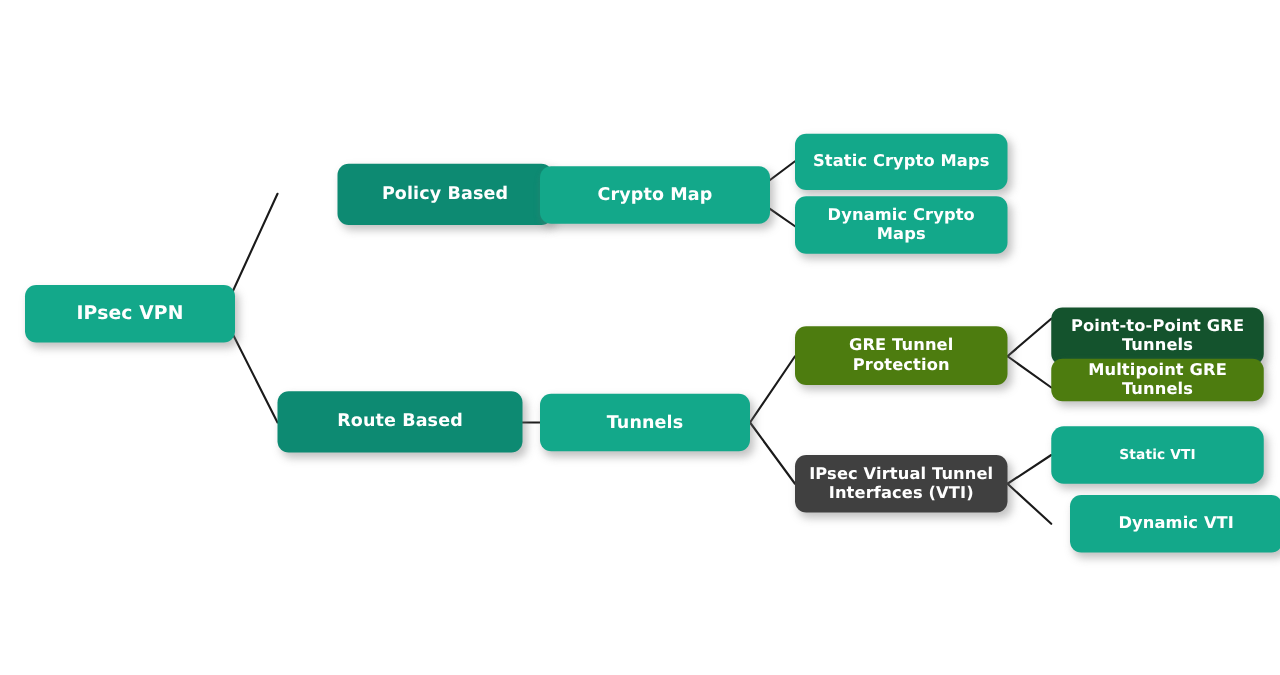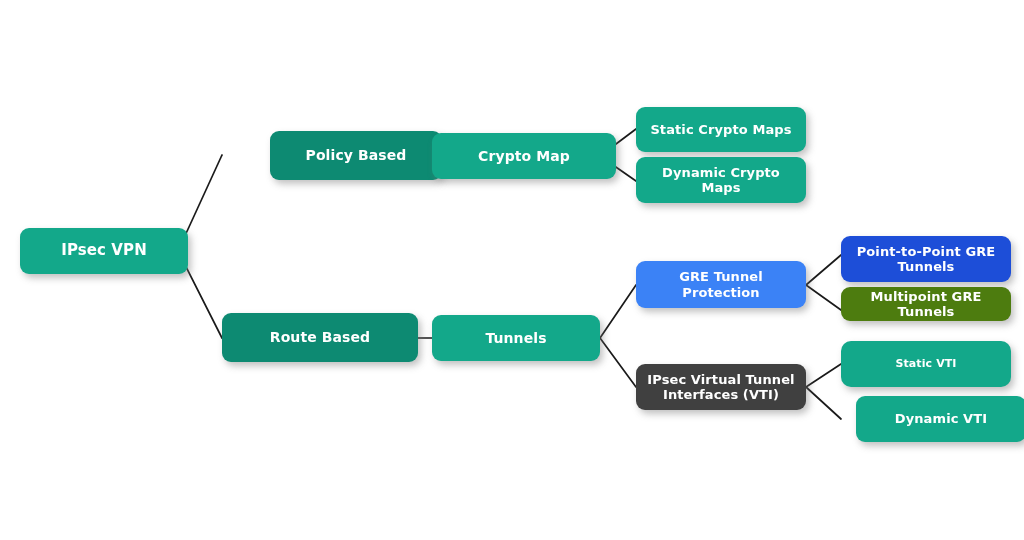--- a/index.html
+++ b/index.html
@@ -84,29 +84,29 @@
       <div class="node" style="left: 432px; top: 315px; width: 168px; height: 46px; background: rgb(19, 168, 138); font-size: 14px;">
         <span class="node-label">Tunnels</span>
       </div>
       <div class="node" style="left: 636px; top: 107px; width: 170px; height: 45px; background: rgb(19, 168, 138); font-size: 13px;">
         <span class="node-label">Static Crypto Maps</span>
       </div>
       <div class="node" style="left: 636px; top: 157px; width: 170px; height: 46px; background: rgb(19, 168, 138); font-size: 13px;">
         <span class="node-label">Dynamic Crypto
 Maps</span>
       </div>
-      <div class="node" style="left: 636px; top: 261px; width: 170px; height: 47px; background: #3b82f6; font-size: 13px;">
+      <div class="node" style="left: 636px; top: 261px; width: 170px; height: 47px; background: #4d7c0f; font-size: 13px;">
         <span class="node-label">GRE Tunnel
 Protection</span>
       </div>
       <div class="node" style="left: 636px; top: 364px; width: 170px; height: 46px; background: #404040; font-size: 13px;">
         <span class="node-label">IPsec Virtual Tunnel
 Interfaces (VTI)</span>
       </div>
-      <div class="node" style="left: 841px; top: 236px; width: 170px; height: 46px; background: #1d4ed8; font-size: 13px;">
+      <div class="node" style="left: 841px; top: 246px; width: 170px; height: 46px; background: #14532d; font-size: 13px;">
         <span class="node-label">Point-to-Point GRE
 Tunnels</span>
       </div>
       <div class="node" style="left: 841px; top: 287px; width: 170px; height: 34px; background: #4d7c0f; font-size: 13px;">
         <span class="node-label">Multipoint GRE
 Tunnels</span>
       </div>
       <div class="node" style="left: 841px; top: 341px; width: 170px; height: 46px; background: rgb(19, 168, 138); font-size: 11px; border-radius: 10px;">
         <span class="node-label">Static VTI</span>
       </div>

